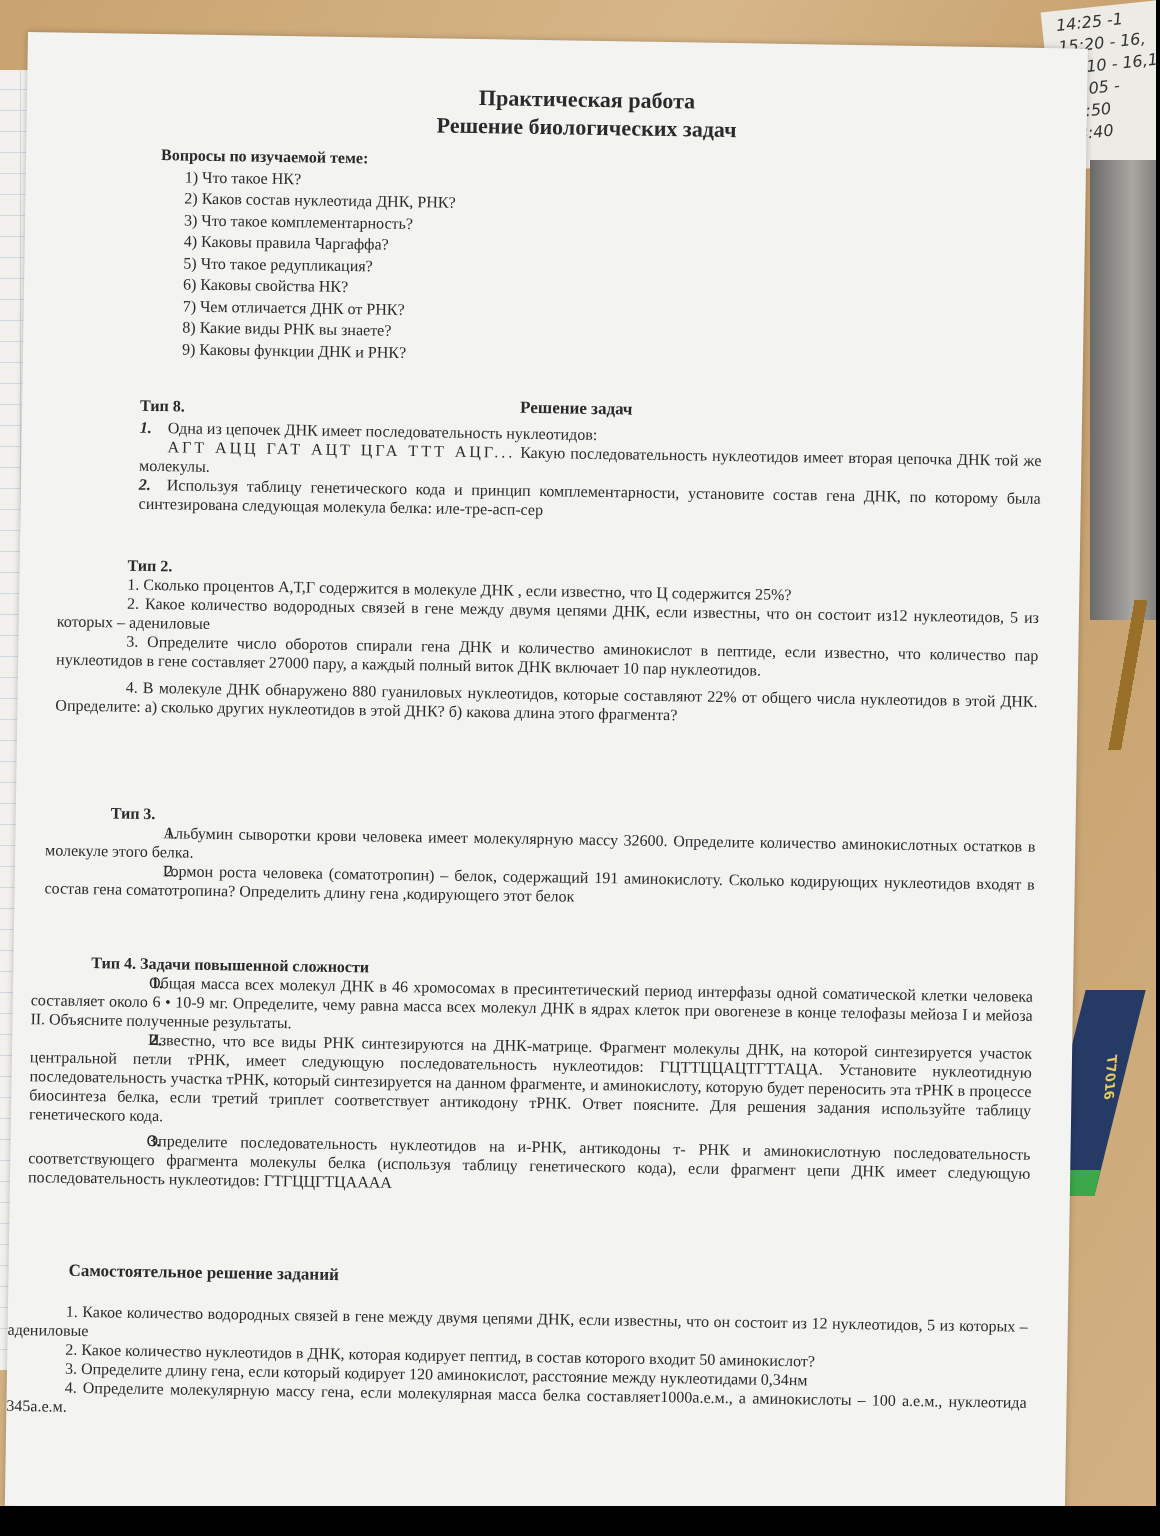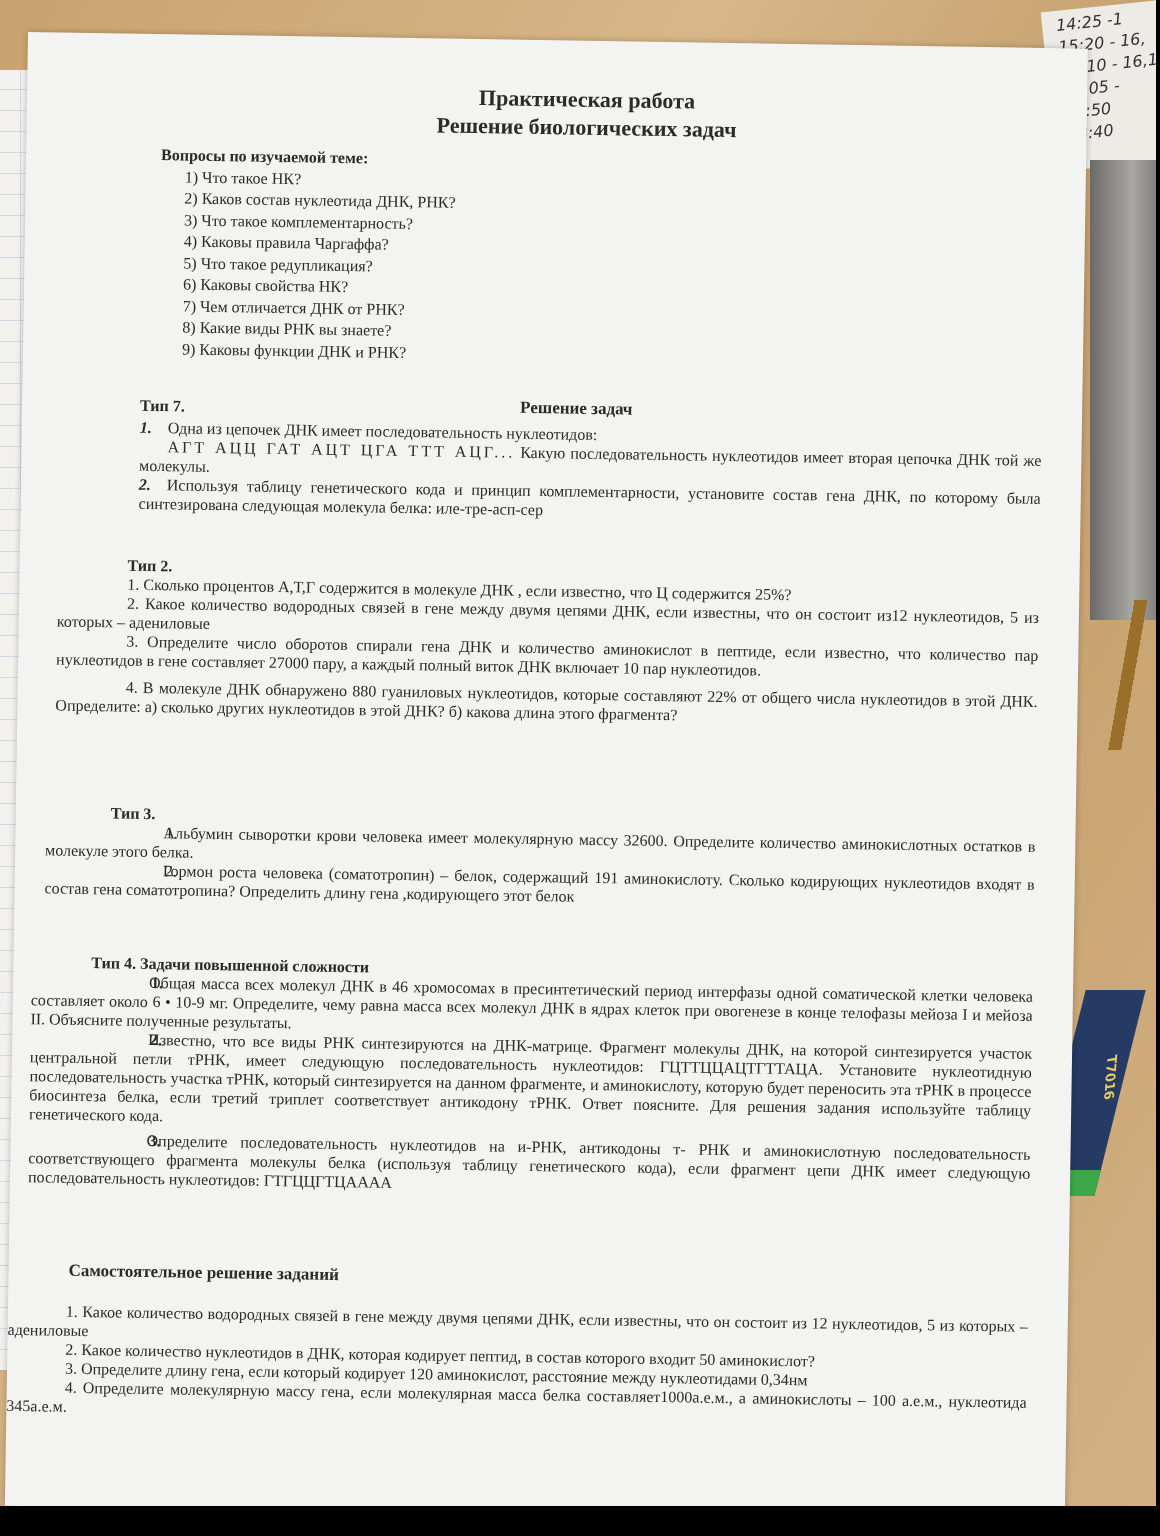--- a/index.html
+++ b/index.html
@@ -103,21 +103,21 @@
       <li>5)  Что такое редупликация?</li>
       <li>6)  Каковы свойства НК?</li>
       <li>7)  Чем отличается ДНК от РНК?</li>
       <li>8)  Какие виды РНК вы знаете?</li>
       <li>9)  Каковы функции ДНК и РНК?</li>
     </ol>
   </div>
 
   <div class="section" style="top:362px; left:118px; right:40px;">
     <div style="position:relative; height:22px;">
-      <span class="type-heading">Тип 7.</span>
+      <span class="type-heading">Тип 8.</span>
       <span class="center-heading" style="left:380px; top:-4px;">Решение задач</span>
     </div>
     <p class="task">
       <span class="num">1.</span><span>Одна из цепочек  ДНК имеет последовательность нуклеотидов:</span><br>
       <span style="padding-left:28px;" class="seq">АГТ  АЦЦ  ГАТ  АЦТ  ЦГА    ТТТ  АЦГ...</span><span> Какую последовательность нуклеотидов имеет вторая цепочка ДНК той же молекулы.</span>
     </p>
     <p class="task">
       <span class="num">2.</span><span>Используя таблицу генетического кода и принцип комплементарности,     установите состав гена ДНК, по которому была синтезирована следующая молекула белка: иле-тре-асп-сер</span>
     </p>
   </div>

